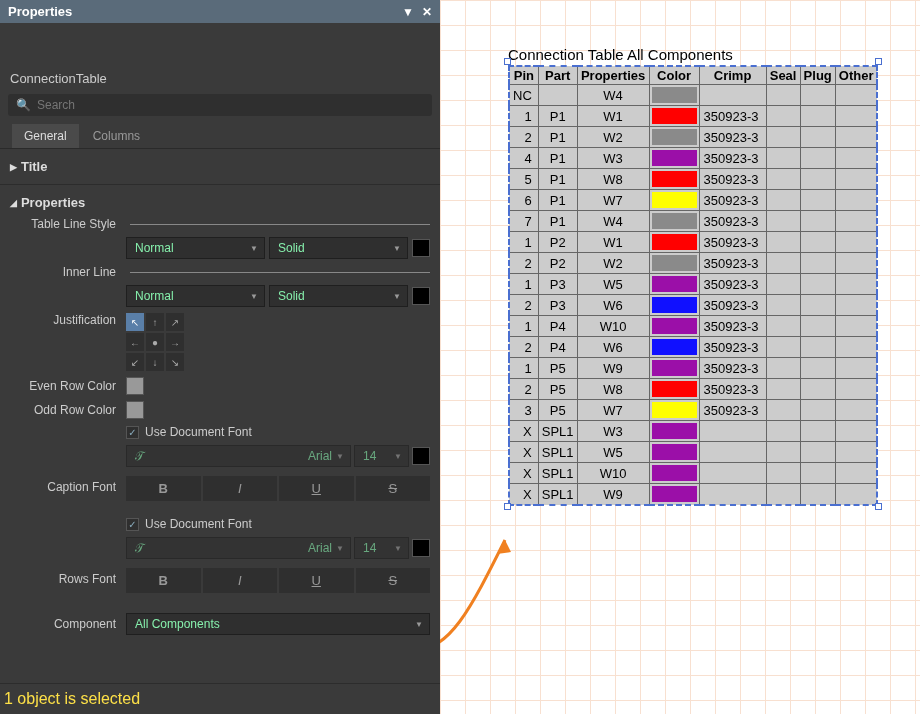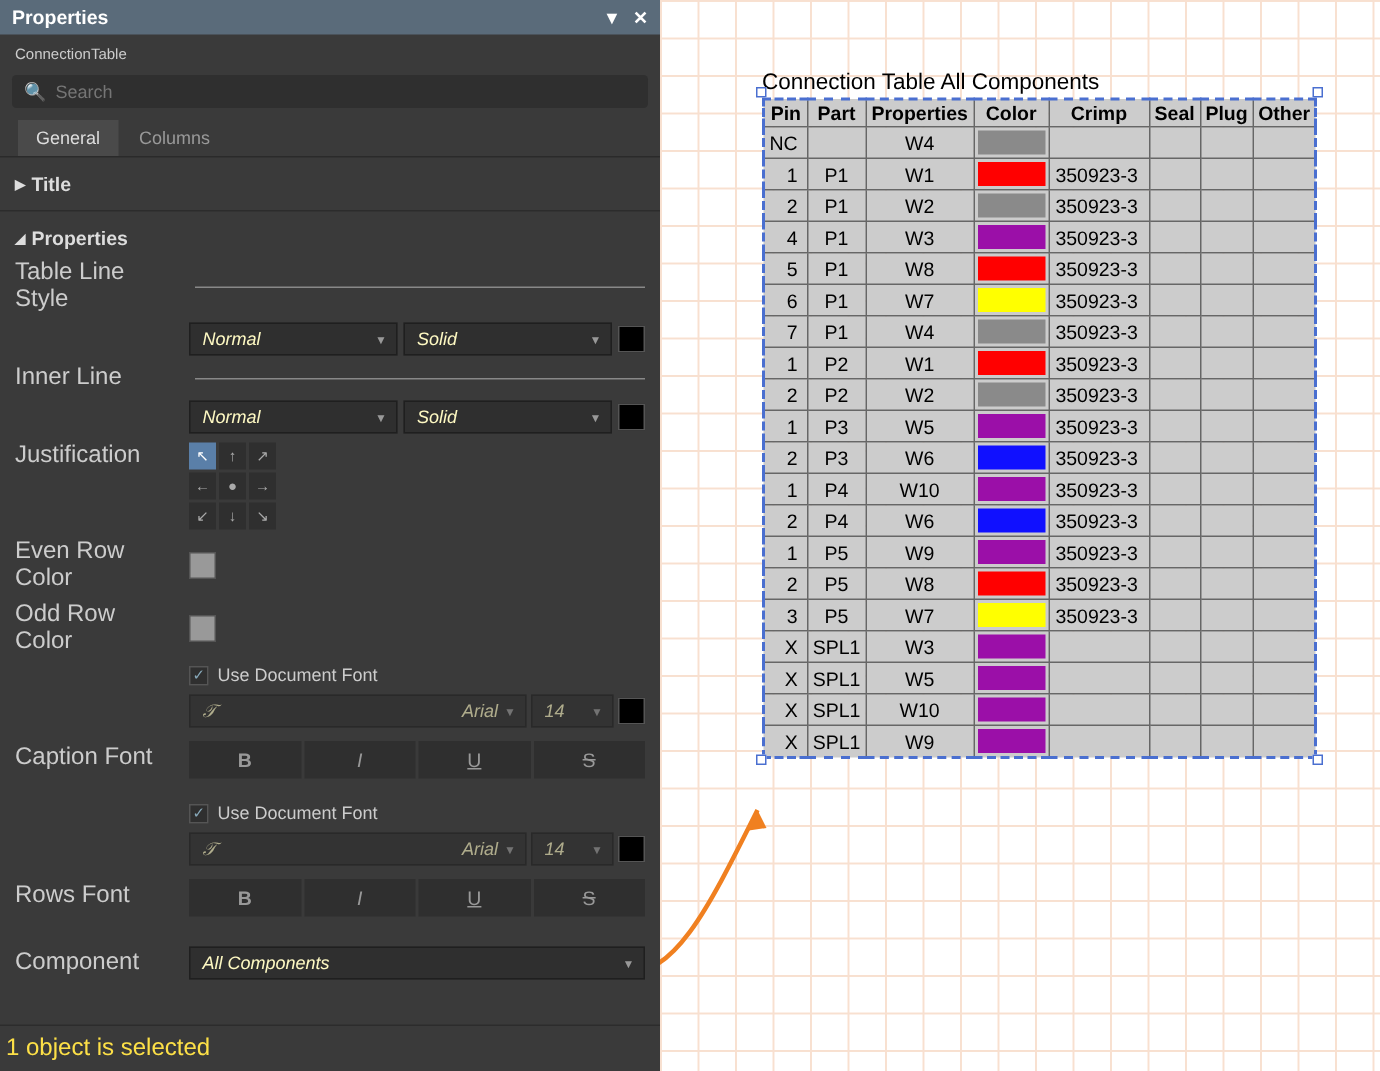--- a/index.html
+++ b/index.html
@@ -31,21 +31,21 @@
       color: #fff;
       font-size: 13px;
       font-weight: bold;
       padding: 4px 8px;
       display: flex;
       align-items: center;
       justify-content: space-between;
     }
     .panel-header-right { display: flex; gap: 8px; font-size: 12px; }
     .panel-title { font-weight: bold; }
-    .panel-subtitle { padding: 8px 10px; font-size: 10px; color: #ccc; }
+    .panel-subtitle { padding: 8px 10px; font-size: 13px; color: #ccc; margin-top: 40px; }
     .search-row {
       margin: 0 8px 8px;
       background: #2f2f2f;
       border-radius: 3px;
       padding: 4px 8px;
       display: flex;
       align-items: center;
       gap: 6px;
       color: #aaa;
     }
@@ -55,34 +55,33 @@
 
     .tabs { display: flex; border-bottom: 1px solid #2a2a2a; padding-left: 12px; }
     .tab { padding: 5px 12px; color: #ddd; background: #4a4a4a; margin-right: 2px; font-size: 12px; cursor: pointer; }
     .tab.inactive { background: #3a3a3a; color: #999; }
 
     .section { padding: 6px 10px; border-bottom: 1px solid #2c2c2c; }
     .section-header { display: flex; align-items: center; gap: 4px; cursor: pointer; padding: 4px 0; font-weight: bold; font-size: 13px; }
     .chevron { font-size: 9px; }
 
     .form-row { display: flex; align-items: center; padding: 3px 0; gap: 6px; }
-    .form-label { width: 110px; text-align: left; color: #ccc; font-size: 16px; padding-right: 4px; }
+    .form-label { width: 110px; text-align: right; color: #ccc; font-size: 12px; padding-right: 4px; }
     .form-controls { flex: 1; display: flex; gap: 4px; align-items: center; }
     .dropdown {
       background: #2f2f2f;
-      color: #fef9c3;
+      color: #86efac;
       border: 1px solid #1f1f1f;
       padding: 3px 18px 3px 8px;
       font-size: 12px;
       position: relative;
       min-width: 90px;
       display: flex;
       align-items: center;
       justify-content: space-between;
-      font-style: italic;
     }
     .dropdown.wide { flex: 1; }
     .dropdown::after { content: "▼"; font-size: 8px; color: #999; position: absolute; right: 6px; }
     .line-preview { flex: 1; height: 1px; background: #888; margin-left: 4px; }
     .color-swatch { width: 18px; height: 18px; background: #000; border: 1px solid #555; }
     .color-swatch.gray { background: #999; }
 
     .justify-grid { display: grid; grid-template-columns: repeat(3, 18px); grid-template-rows: repeat(3, 18px); gap: 2px; }
     .justify-cell {
       background: #2f2f2f; display: flex; align-items: center; justify-content: center;

